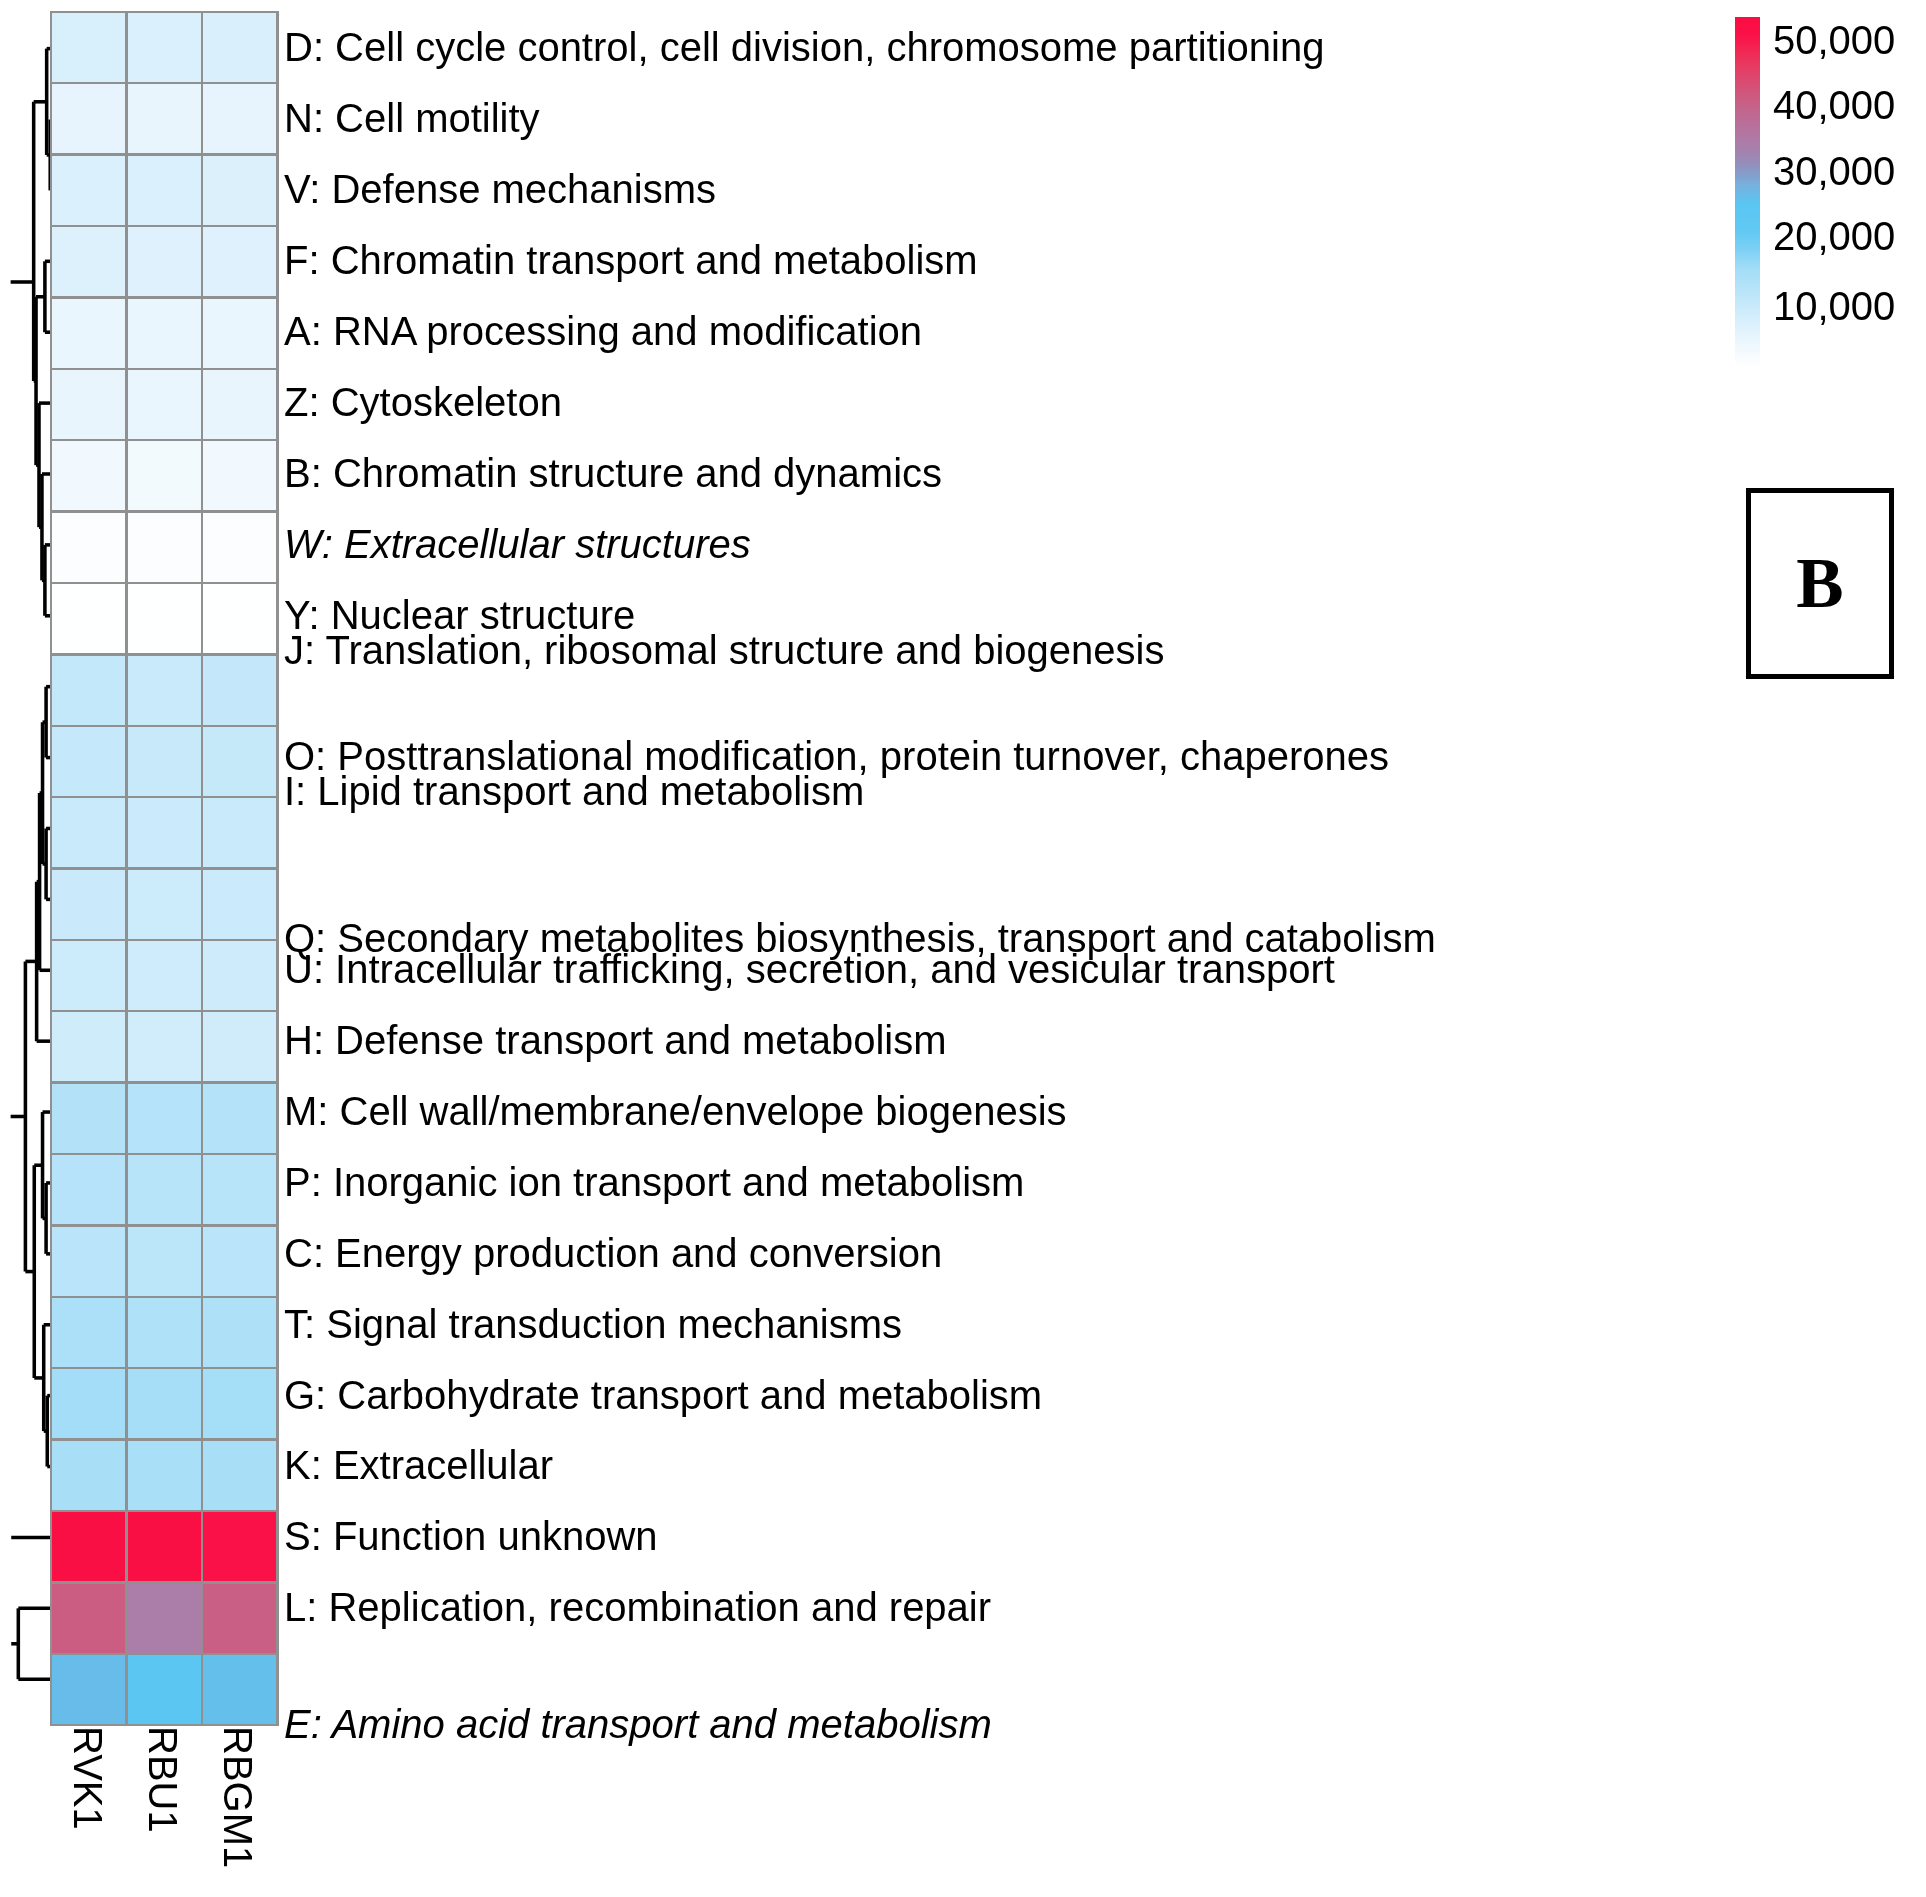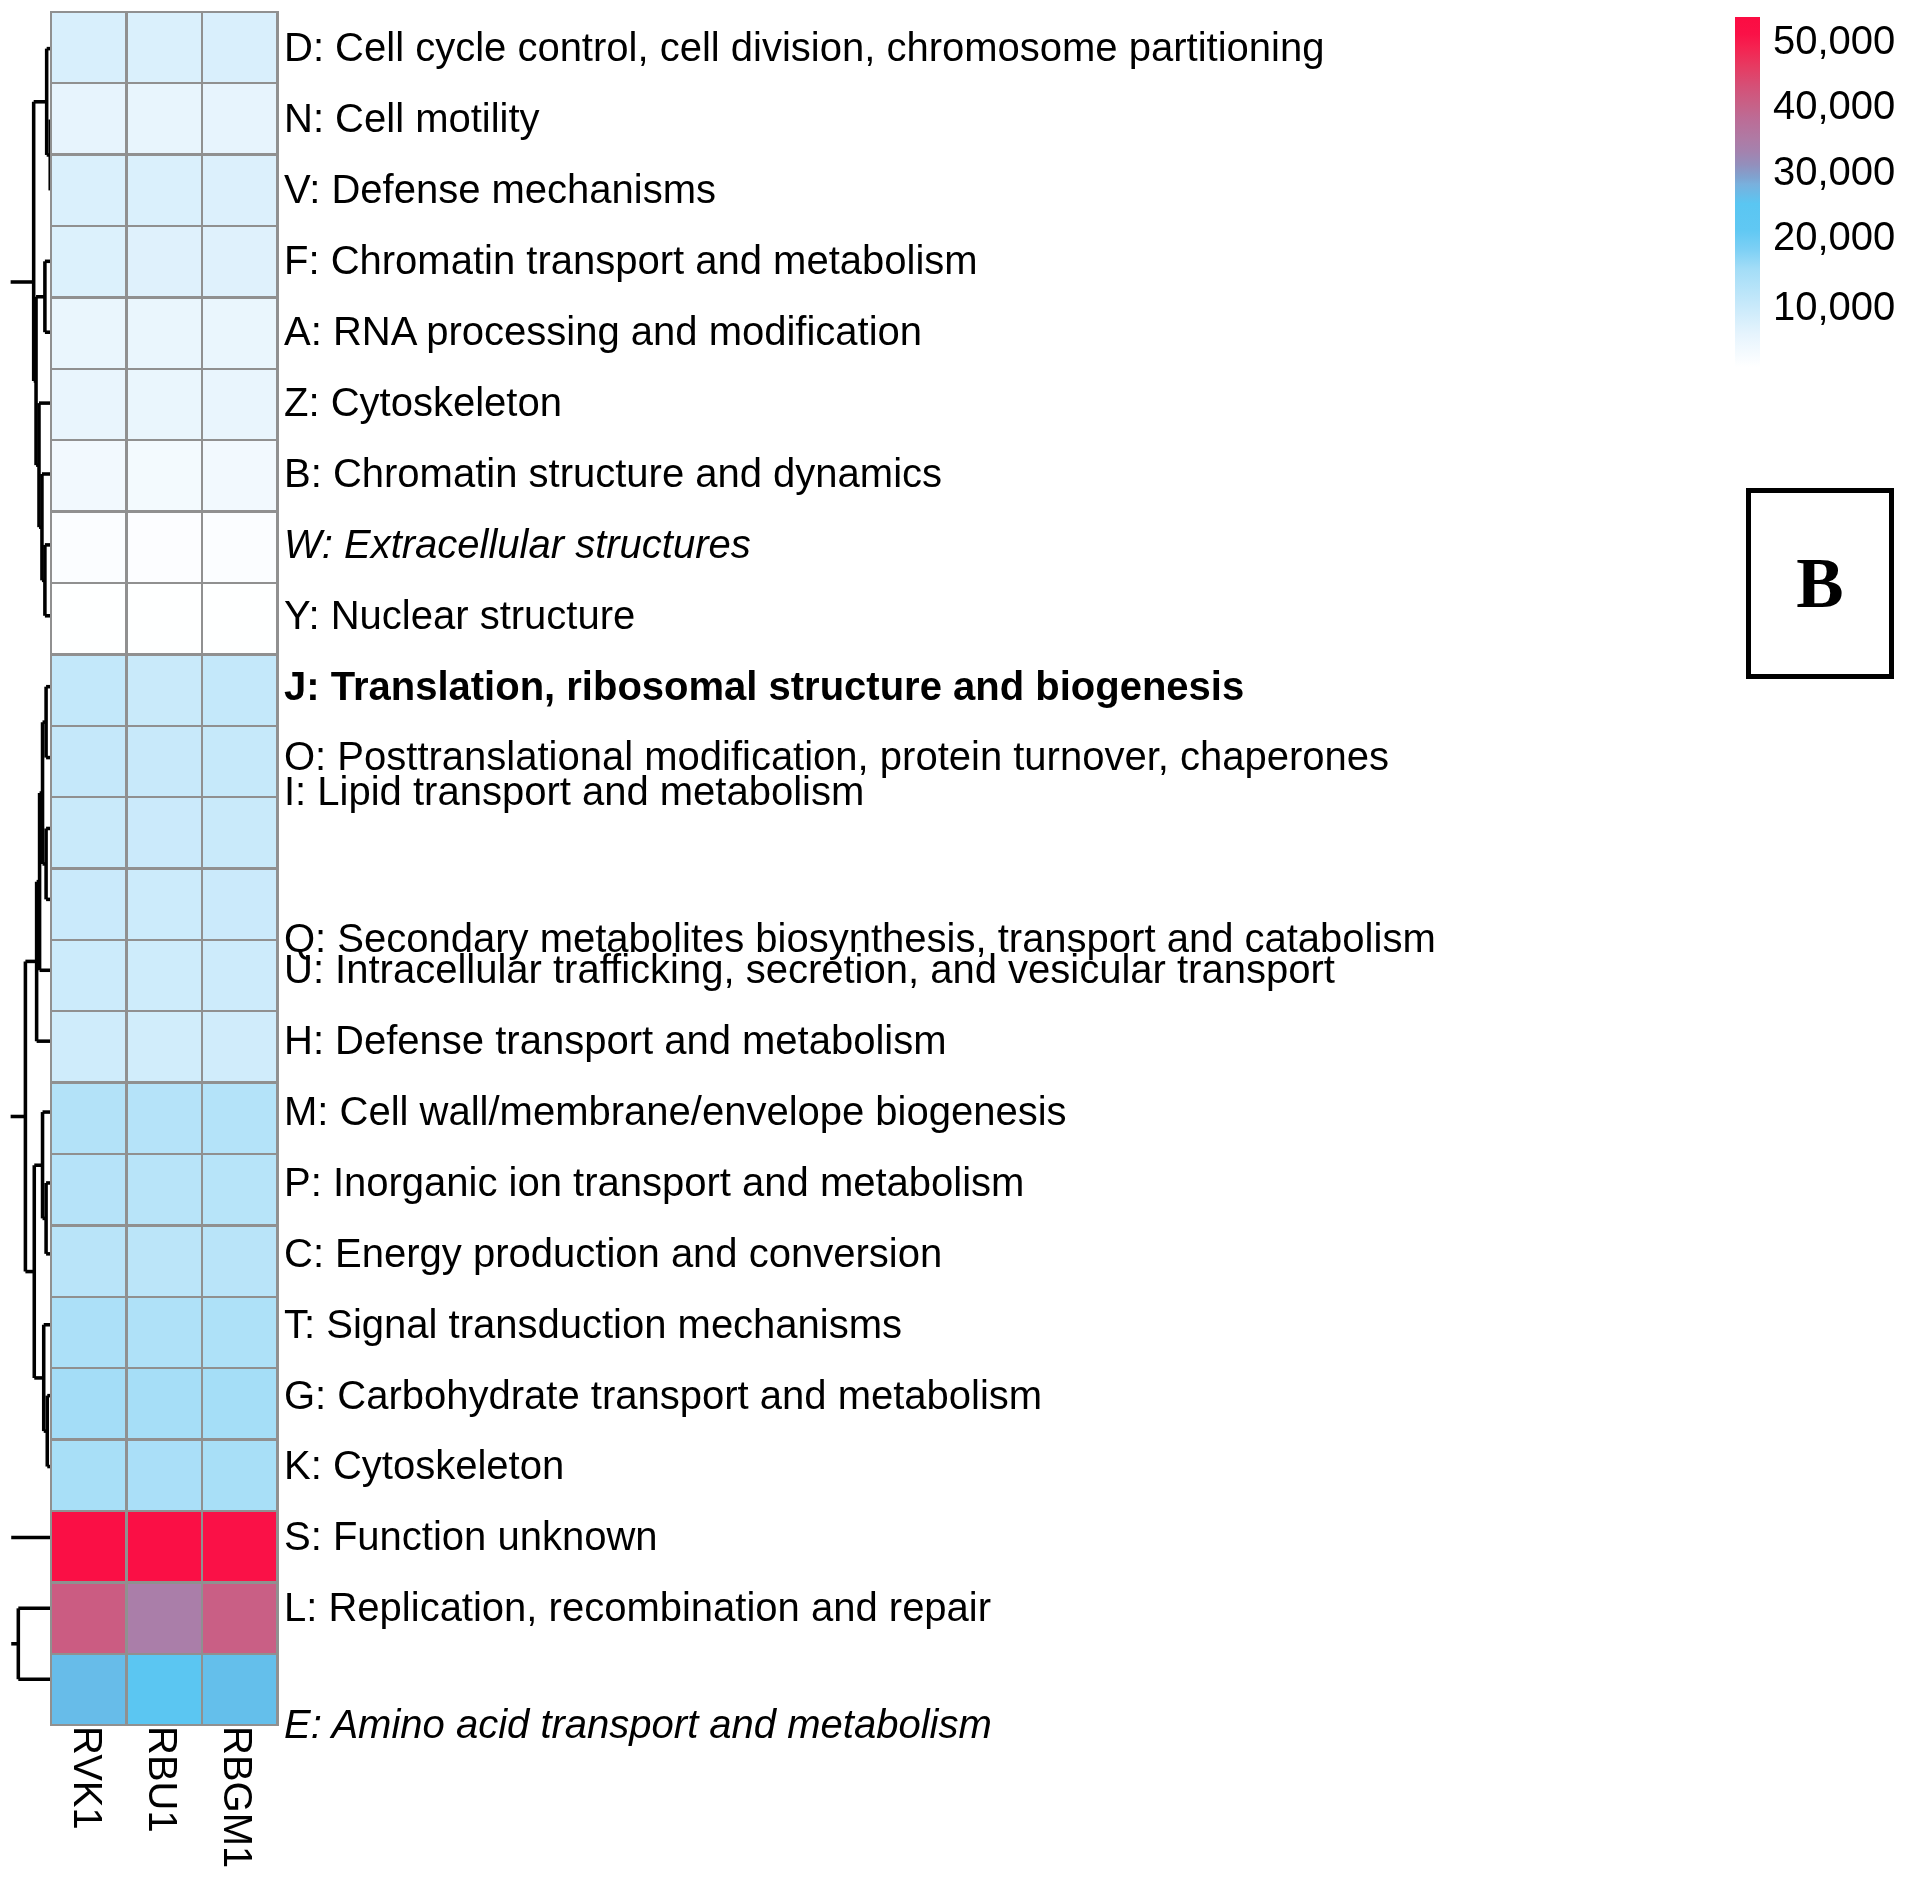--- a/index.html
+++ b/index.html
@@ -215,32 +215,32 @@
   <div id="rowlabels">
       <div class="rowlabel" style="top: 48px;">D: Cell cycle control, cell division, chromosome partitioning</div>
       <div class="rowlabel" style="top: 119px;">N: Cell motility</div>
       <div class="rowlabel" style="top: 190px;">V: Defense mechanisms</div>
       <div class="rowlabel" style="top: 261px;">F: Chromatin transport and metabolism</div>
       <div class="rowlabel" style="top: 332px;">A: RNA processing and modification</div>
       <div class="rowlabel" style="top: 403px;">Z: Cytoskeleton</div>
       <div class="rowlabel" style="top: 474px;">B: Chromatin structure and dynamics</div>
       <div class="rowlabel" style="top: 545px; font-style: italic;">W: Extracellular structures</div>
       <div class="rowlabel" style="top: 616px;">Y: Nuclear structure</div>
-      <div class="rowlabel" style="top: 687px; font-weight: bold;">J: Translation, ribosomal structure and biogenesis</div>
+      <div class="rowlabel" style="top: 651px;">J: Translation, ribosomal structure and biogenesis</div>
       <div class="rowlabel" style="top: 757px;">O: Posttranslational modification, protein turnover, chaperones</div>
       <div class="rowlabel" style="top: 792px;">I: Lipid transport and metabolism</div>
       <div class="rowlabel" style="top: 899px; margin-top: 40px;">Q: Secondary metabolites biosynthesis, transport and catabolism</div>
       <div class="rowlabel" style="top: 970px;">U: Intracellular trafficking, secretion, and vesicular transport</div>
       <div class="rowlabel" style="top: 1041px;">H: Defense transport and metabolism</div>
       <div class="rowlabel" style="top: 1112px;">M: Cell wall/membrane/envelope biogenesis</div>
       <div class="rowlabel" style="top: 1183px;">P: Inorganic ion transport and metabolism</div>
       <div class="rowlabel" style="top: 1254px;">C: Energy production and conversion</div>
       <div class="rowlabel" style="top: 1325px;">T: Signal transduction mechanisms</div>
       <div class="rowlabel" style="top: 1396px;">G: Carbohydrate transport and metabolism</div>
-      <div class="rowlabel" style="top: 1466px;">K: Cytoskeleton</div>
+      <div class="rowlabel" style="top: 1466px;">K: Extracellular</div>
       <div class="rowlabel" style="top: 1537px;">S: Function unknown</div>
       <div class="rowlabel" style="top: 1608px;">L: Replication, recombination and repair</div>
       <div class="rowlabel" style="top: 1725px; font-style: italic;">E: Amino acid transport and metabolism</div>
     </div>
   <div id="collabels">
       <div class="collabel" style="left: 110px;">RVK1</div>
       <div class="collabel" style="left: 185px;">RBU1</div>
       <div class="collabel" style="left: 260px;">RBGM1</div>
     </div>
 

